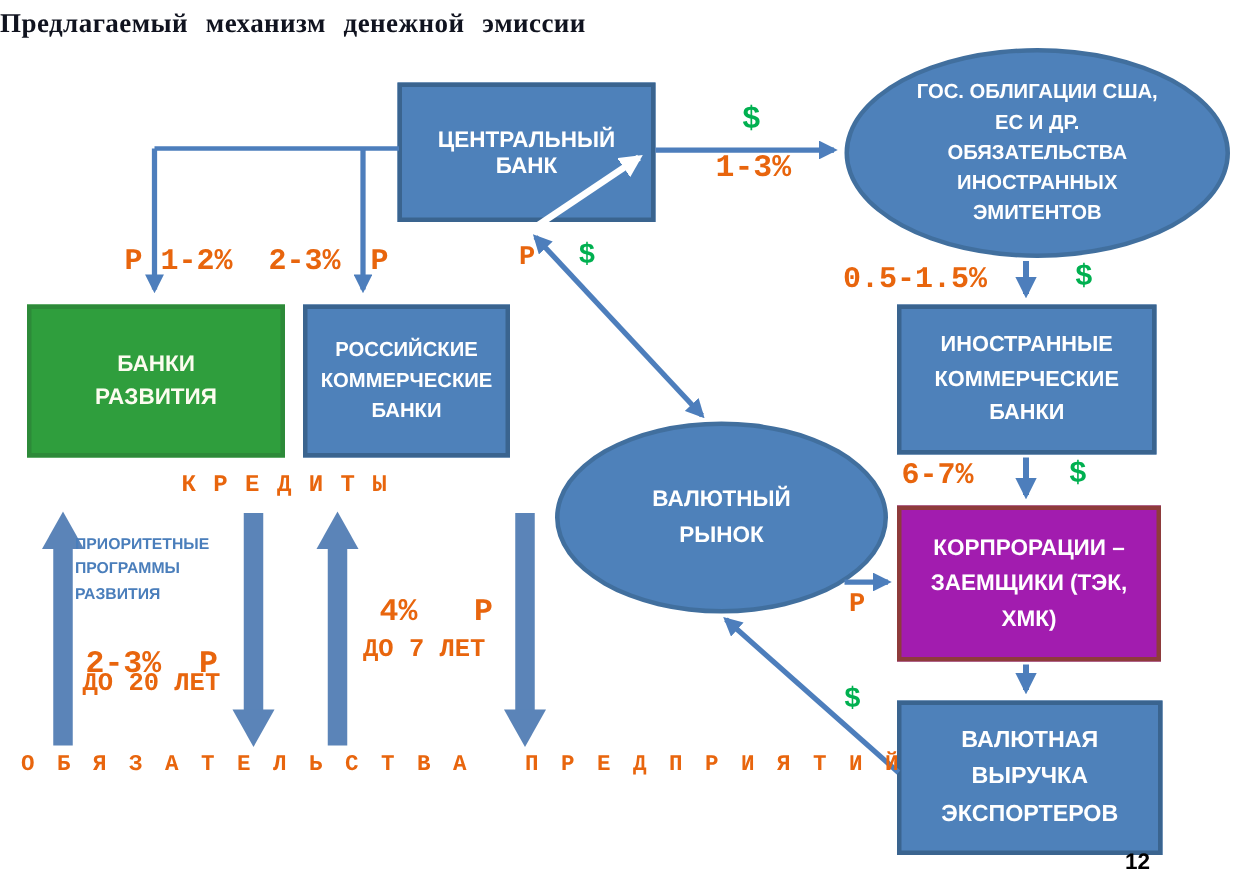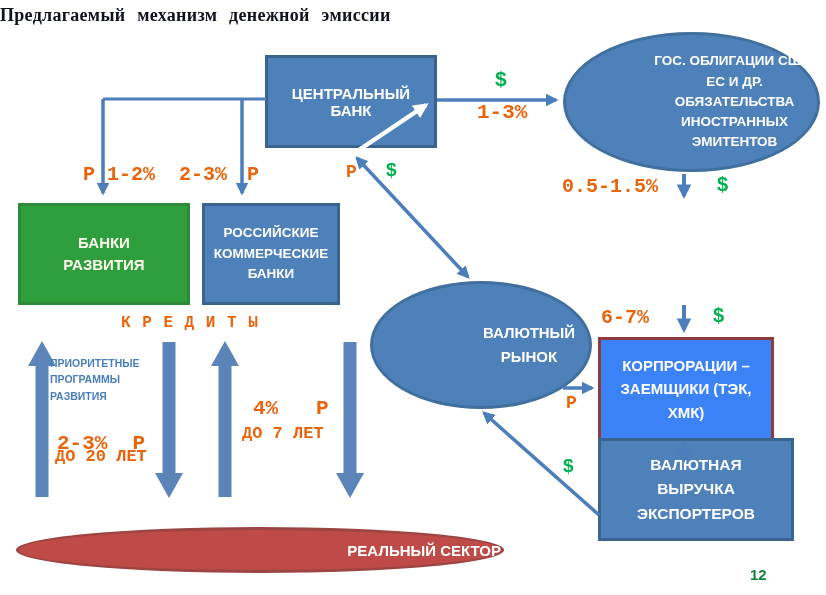--- a/index.html
+++ b/index.html
@@ -5,30 +5,30 @@
   html,body{margin:0;padding:0;background:#ffffff;}
   #canvas{position:relative;width:826px;height:595px;background:#ffffff;overflow:hidden;
           font-family:"Liberation Sans", sans-serif;}
   .title{position:absolute;top:5px;left:0;right:0;
          font-family:"Liberation Serif", serif;font-weight:bold;font-size:18px;
          color:#10131f;word-spacing:7px;letter-spacing:.3px;z-index:6;}
   .box,.oval{position:absolute;display:flex;align-items:center;justify-content:center;
          text-align:center;color:#ffffff;font-weight:bold;z-index:2;box-sizing:border-box;}
   .box{background:#4e81ba;border:3px solid #3a648f;}
   .box.green{background:#2f9e3d;border-color:#2d8a39;color:#fcfcef;}
-  .box.red{background:#3b82f6;border-color:#8e3b3b;}
-  .oval{background:#4e81ba;border:3px solid #416f9e;border-radius:50%;justify-content:flex-end;}
+  .box.red{background:#a21caf;border-color:#8e3b3b;}
+  .oval{background:#4e81ba;border:3px solid #416f9e;border-radius:50%;}
   .oval.red{background:#be4b48;border-color:#9d4542;}
   .inner{display:inline-block;}
   .lbl{position:absolute;font-weight:bold;z-index:7;white-space:pre;line-height:1.05;}
   .orange{color:#e8650d;font-family:Liberation Mono, monospace;}
   .green-d{color:#00b050;}
   .blue-t{color:#4a7ebb;white-space:pre-line;text-align:left;line-height:1.55;}
   svg.links{position:absolute;left:0;top:0;z-index:5;}
-  .pagenum{position:absolute;left:750px;top:566px;font-size:15px;font-weight:bold;color:#15803d;z-index:7;}
+  .pagenum{position:absolute;left:750px;top:566px;font-size:15px;font-weight:bold;color:#000000;z-index:7;}
 </style>
 </head>
 <body>
 
 <div id="canvas">
 
   <div class="title">Предлагаемый  механизм  денежной  эмиссии</div>
 
   <svg class="links" width="826" height="595" viewBox="0 0 826 595">
     <defs>
@@ -89,32 +89,32 @@
   </div>
 
   <div class="box" style="left:202px;top:203px;width:138px;height:102px;font-size:13.5px;line-height:1.55;">
     <span class="inner" style="width:128px;">РОССИЙСКИЕ КОММЕРЧЕСКИЕ БАНКИ</span>
   </div>
 
   <div class="oval" style="left:370px;top:281px;width:222px;height:128px;font-size:15px;line-height:1.6;">
     <span class="inner" style="width:120px;">ВАЛЮТНЫЙ РЫНОК</span>
   </div>
 
+  <div class="box" style="left:598px;top:203px;width:173px;height:100px;font-size:14.5px;line-height:1.55;">
+    <span class="inner" style="width:150px;">ИНОСТРАННЫЕ КОММЕРЧЕСКИЕ БАНКИ</span>
+  </div>
 
   <div class="box red" style="left:598px;top:337px;width:176px;height:104px;font-size:15px;line-height:1.55;">
     <span class="inner" style="width:150px;">КОРПРОРАЦИИ – ЗАЕМЩИКИ (ТЭК, ХМК)</span>
   </div>
 
-  <div class="box" style="left:598px;top:438px;width:196px;height:103px;font-size:15.5px;line-height:1.55;">
+  <div class="box" style="left:598px;top:467px;width:177px;height:103px;font-size:15.5px;line-height:1.55;">
     <span class="inner" style="width:150px;">ВАЛЮТНАЯ ВЫРУЧКА ЭКСПОРТЕРОВ</span>
   </div>
 
-  <div class="oval red" style="left:16px;top:527px;width:488px;height:46px;font-size:15px;">
-    <span class="inner">РЕАЛЬНЫЙ СЕКТОР</span>
-  </div>
 
   <div class="lbl green-d" style="left:495px;top:68px;font-size:21px;">$</div>
   <div class="lbl orange" style="left:477px;top:102px;font-size:21px;">1-3%</div>
 
   <div class="lbl orange" style="left:562px;top:176px;font-size:20px;">0.5-1.5%</div>
   <div class="lbl green-d" style="left:717px;top:174px;font-size:20px;">$</div>
 
   <div class="lbl orange" style="left:601px;top:307px;font-size:20px;">6-7%</div>
   <div class="lbl green-d" style="left:713px;top:305px;font-size:20px;">$</div>
 
@@ -123,20 +123,21 @@
 
   <div class="lbl orange" style="left:83px;top:164px;font-size:20px;">Р</div>
   <div class="lbl orange" style="left:107px;top:164px;font-size:20px;">1-2%</div>
   <div class="lbl orange" style="left:179px;top:164px;font-size:20px;">2-3%</div>
   <div class="lbl orange" style="left:247px;top:164px;font-size:20px;">Р</div>
 
   <div class="lbl orange" style="left:566px;top:394px;font-size:18px;">Р</div>
   <div class="lbl green-d" style="left:563px;top:456px;font-size:19px;">$</div>
 
   <div class="lbl orange" style="left:121px;top:315px;font-size:16px;letter-spacing:1px;">К Р Е Д И Т Ы</div>
+  <div class="lbl orange" style="left:14px;top:502px;font-size:15px;letter-spacing:3px;">О Б Я З А Т Е Л Ь С Т В А   П Р Е Д П Р И Я Т И Й</div>
 
   <div class="lbl blue-t" style="left:50px;top:355px;width:105px;font-size:10.5px;">ПРИОРИТЕТНЫЕ
 ПРОГРАММЫ
 РАЗВИТИЯ</div>
 
   <div class="lbl orange" style="left:57px;top:433px;font-size:21px;">2-3%  Р</div>
   <div class="lbl orange" style="left:55px;top:448px;font-size:17px;">ДО 20 ЛЕТ</div>
 
   <div class="lbl orange" style="left:253px;top:398px;font-size:21px;">4%   Р</div>
   <div class="lbl orange" style="left:242px;top:425px;font-size:17px;">ДО 7 ЛЕТ</div>

